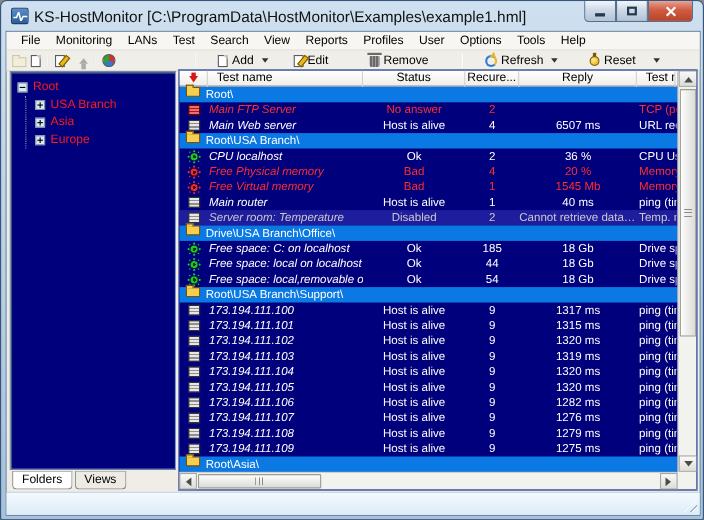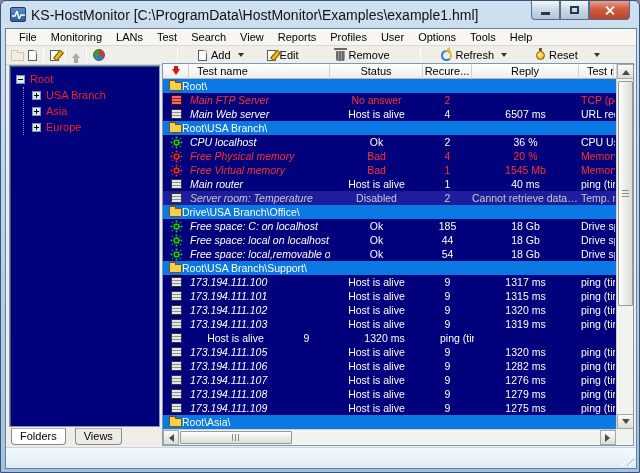--- a/index.html
+++ b/index.html
@@ -64,42 +64,42 @@
   
   .tree-panel{position:absolute;left:8px;top:64px;width:151px;height:362px;background:var(--row-bg);
     border:1px solid #7a98b8;box-shadow:inset 1px 1px 0 #3a556e;color:var(--tree-text);overflow:hidden;}
   .tree-row{display:flex;align-items:center;height:16px;padding-left:6px;gap:5px;white-space:nowrap;}
   .tree-children{margin-left:13px;border-left:1px dotted #8899aa;}
   .tree-children .tree-row{padding-left:8px;text-align:right;}
   .expander{width:9px;height:9px;background:#dce8f2;border:1px solid #7a94ac;position:relative;flex:none;}
   .expander::before{content:'';position:absolute;left:1px;top:3px;width:5px;height:1px;background:#000;}
   .expander.plus::after{content:'';position:absolute;left:3px;top:1px;width:1px;height:5px;background:#000;}
   
-  .tabs{position:absolute;left:5px;top:427px;width:154px;height:30px;display:flex;padding-left:5px;gap:9px;}
+  .tabs{position:absolute;left:5px;top:427px;width:154px;height:30px;display:flex;padding-left:5px;gap:2px;}
   .tab{padding:1px 8px 2px;border:1px solid #8a8a8a;border-top:1px solid #b5b2a8;border-radius:0 0 4px 4px;background:#EDEBE4;height:17px;}
   .tab.active{background:#fff;}
   
   .table-panel{position:absolute;left:161px;top:62px;width:472px;height:383px;background:var(--row-bg);
     border:1px solid #7a98b8;overflow:hidden;}
   .thead{display:flex;height:15px;background:linear-gradient(#ffffff,#efeee9);border-bottom:1px solid #b8b6af;width:453px;}
   .th{border-right:1px solid #d4d2ca;height:15px;line-height:14px;overflow:hidden;white-space:nowrap;font-size:11px;flex:none;}
   .th-icon{width:26px;display:flex;align-items:center;justify-content:center;}
   .hdr-arrow{width:0;height:0;border:4px solid transparent;border-top:6px solid #d81414;position:relative;margin-top:5px;}
   .hdr-arrow::before{content:'';position:absolute;left:-2px;top:-9px;width:4px;height:4px;background:#d81414;}
   .tbody{width:453px;}
   .trow{display:flex;height:14px;line-height:14px;font-size:10.5px;white-space:nowrap;color:var(--normal-text);}
   .cell{flex:none;overflow:hidden;height:14px;}
   .c-icon{width:26px;display:flex;align-items:center;justify-content:center;}
   .c-name{width:141px;padding-left:1px;font-style:italic;}
   .c-status{width:93px;text-align:center;}
   .c-rec{width:49px;text-align:center;}
   .c-reply{width:107px;text-align:center;}
   .c-reply.long{text-align:left;text-overflow:ellipsis;}
   .c-method{width:36px;padding-left:2px;}
-  .folder-row{background:var(--folder-row-bg);align-items:center;padding-left:6px;}
+  .folder-row{background:var(--folder-row-bg);align-items:flex-start;gap:5px;padding-left:6px;}
   .state-alarm{color:var(--alarm-text);}
   .state-disabled{color:var(--disabled-text);background:var(--disabled-row-bg);}
   
   .i-folder{width:13px;height:9px;background:#f7cf4e;border:1px solid #6e5410;border-radius:1px;position:relative;flex:none;}
   .i-folder::before{content:'';position:absolute;left:-1px;top:-3px;width:5px;height:2px;background:#f7cf4e;border:1px solid #6e5410;border-bottom:none;}
   .i-server{width:11px;height:10px;border:1px solid #333;background:repeating-linear-gradient(#e6e6e6 0 2px,#8f8f8f 2px 3px);flex:none;}
   .i-server-red{background:repeating-linear-gradient(#e87070 0 2px,#b01818 2px 3px);border-color:#600;}
   .i-gear{width:7px;height:7px;border-radius:50%;flex:none;position:relative;}
   .i-gear-green{background:radial-gradient(circle,#003d00 0 1.5px,#25c425 1.5px 3px,#0c7a0c 3px);
     box-shadow:0 -5px 0 -2.5px #25c425,0 5px 0 -2.5px #25c425,-5px 0 0 -2.5px #25c425,5px 0 0 -2.5px #25c425,
@@ -405,20 +405,21 @@
           <div class="cell c-name">173.194.111.103</div>
           <div class="cell c-status">Host is alive</div>
           <div class="cell c-rec">9</div>
           <div class="cell c-reply">1319 ms</div>
           <div class="cell c-method">ping (tim</div>
         </div>
         <div class="trow test-row state-normal">
           <div class="cell c-icon">
             <span class="i-server"></span>
           </div>
+          <div class="cell c-name">173.194.111.104</div>
           <div class="cell c-status">Host is alive</div>
           <div class="cell c-rec">9</div>
           <div class="cell c-reply">1320 ms</div>
           <div class="cell c-method">ping (tim</div>
         </div>
         <div class="trow test-row state-normal">
           <div class="cell c-icon">
             <span class="i-server"></span>
           </div>
           <div class="cell c-name">173.194.111.105</div>

